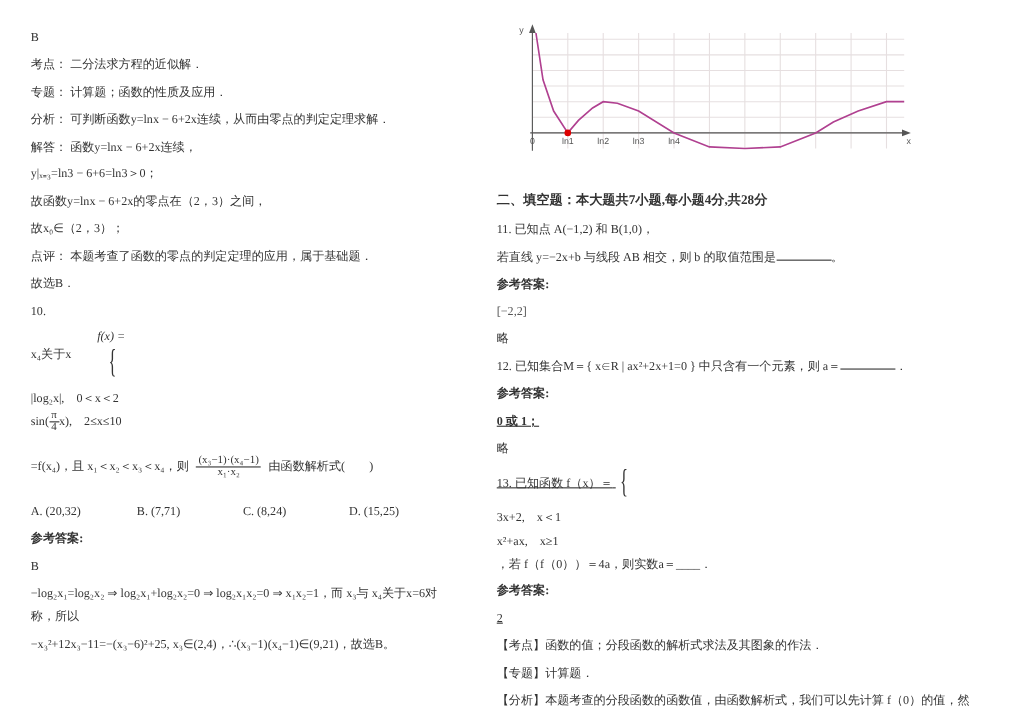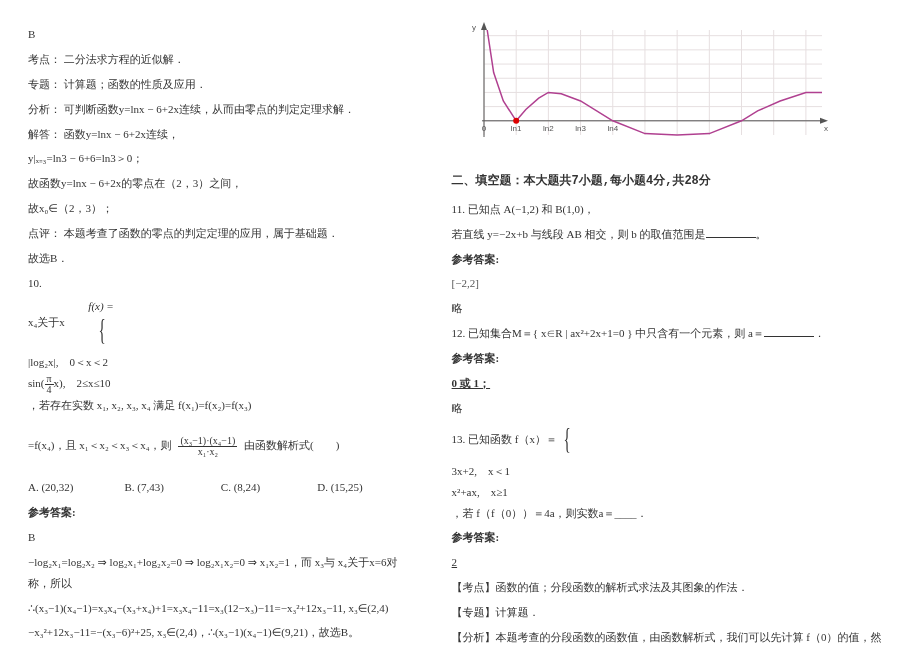--- a/index.html
+++ b/index.html
@@ -26,21 +26,21 @@
     line-height: 1.9;
     color: #333;
   }
   .col-left { width: 48%; }
   .col-right { width: 52%; padding-left: 10px; }
   p { margin: 4px 0; }
   .u { text-decoration: underline; }
   .bold { font-weight: bold; }
   .opts { display: flex; }
   .opts span { flex: 1; }
-  .sec { font-weight: bold; font-size: 12px; margin: 8px 0 6px 0; font-family: Liberation Mono, monospace; }
+  .sec { font-weight: bold; font-size: 12px; margin: 8px 0 6px 0; }
   .blank {
     display: inline-block;
     border-bottom: 1px solid #333;
     min-width: 50px;
     height: 11px;
     vertical-align: baseline;
   }
   
   .chart {
     width: 370px;
@@ -118,43 +118,41 @@
           </span>
         </span></p><div>|log₂x|,　0＜x＜2</div>
           <div>
             <span>sin(</span><span class="frac">
           <span class="num">π</span>
           <span class="den">4</span>
         </span><span>x),　2≤x≤10</span>
           </div>
         
       
-      <span>，若存在实数 x₁, x₂, x₃, x₄ 满足 f(x₁)=f(x₂)=f(x₃)</span>
     <p></p>
 
     <p style="line-height:1.5;">
       <span>=f(x₄)，且 x₁＜x₂＜x₃＜x₄，则</span>
       <span class="frac" style="margin:16px 4px;">
         <span class="num">(x₃−1)·(x₄−1)</span>
         <span class="den">x₁·x₂</span>
       </span>
       <span>由函数解析式(　　)</span>
     </p>
 
     <p class="opts">
       <span>A. (20,32)</span>
-      <span>B. (7,43)</span>
+      <span>B. (7,71)</span>
       <span>C. (8,24)</span>
       <span>D. (15,25)</span>
     </p>
 
     <p class="bold">参考答案:</p>
     <p>B</p>
     <p class="fx" style="font-style:normal;">−log₂x₁=log₂x₂ ⇒ log₂x₁+log₂x₂=0 ⇒ log₂x₁x₂=0 ⇒ x₁x₂=1，而 x₃与 x₄关于x=6对称，所以</p>
-    <p>∴(x₃−1)(x₄−1)=x₃x₄−(x₃+x₄)+1=x₃x₄−11=x₃(12−x₃)−11=−x₃²+12x₃−11, x₃∈(2,4)</p>
     <p>−x₃²+12x₃−11=−(x₃−6)²+25, x₃∈(2,4)，∴(x₃−1)(x₄−1)∈(9,21)，故选B。</p>
   </div>
 
   <div class="col col-right">
     <div class="chart">
       <svg id="chartsvg" viewBox="0 0 370 140">
           <line class="grid" x1="22" y1="100.8108108108108" x2="360" y2="100.8108108108108"></line>
           <line class="grid" x1="22" y1="86.62162162162163" x2="360" y2="86.62162162162163"></line>
           <line class="grid" x1="22" y1="72.43243243243244" x2="360" y2="72.43243243243244"></line>
           <line class="grid" x1="22" y1="58.24324324324325" x2="360" y2="58.24324324324325"></line>
@@ -194,21 +192,21 @@
     <p><span>若直线 y=−2x+b 与线段 AB 相交，则 b 的取值范围是</span><span class="blank"></span>。</p>
     <p class="bold">参考答案:</p>
     <p style="color:#555;">[−2,2]</p>
     <p>略</p>
 
     <p><span>12. 已知集合M＝{ x∈R | ax²+2x+1=0 } 中只含有一个元素，则 a＝</span><span class="blank"></span>．</p>
     <p class="bold">参考答案:</p>
     <p class="u bold">0 或 1；</p>
     <p>略</p>
 
-    <p style="line-height:1.4;">
+    <p style="line-height:1.4;text-decoration:underline;">
       <span>13. 已知函数 f（x）＝</span>
       <span class="piece">
         <span class="brace-l">{</span>
         <span class="cases">
           </span>
         </span></p><div>3x+2,　x＜1</div>
           <div>x²+ax,　x≥1</div>
         
       
       <span>，若 f（f（0））＝4a，则实数a＝____．</span>

